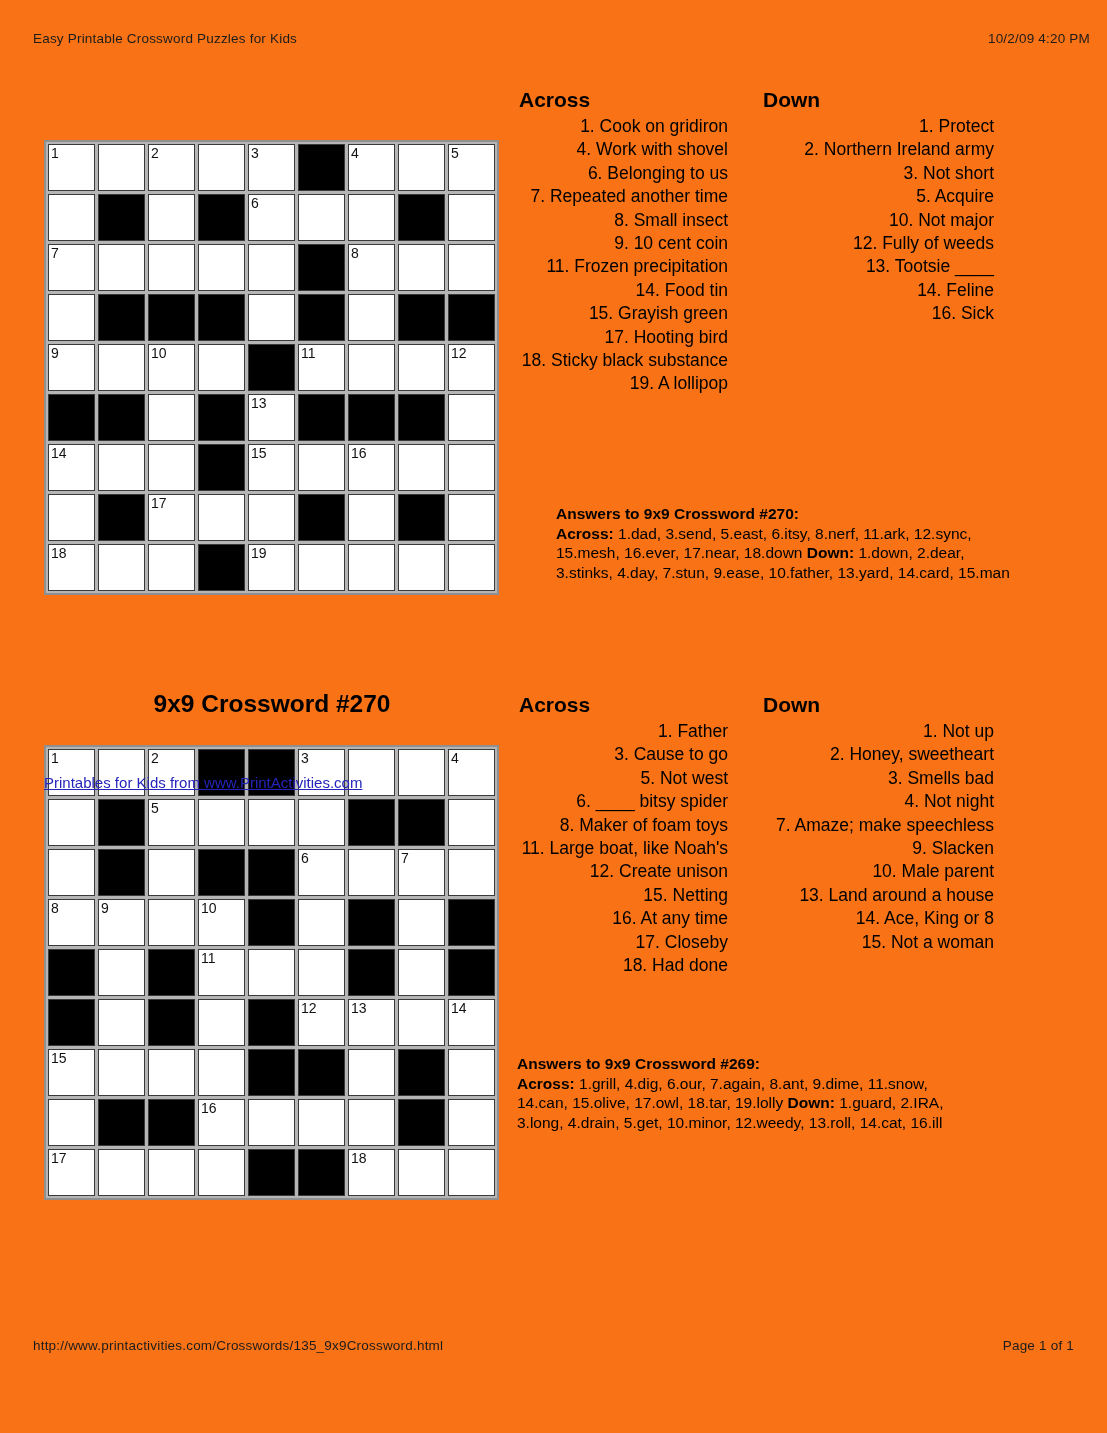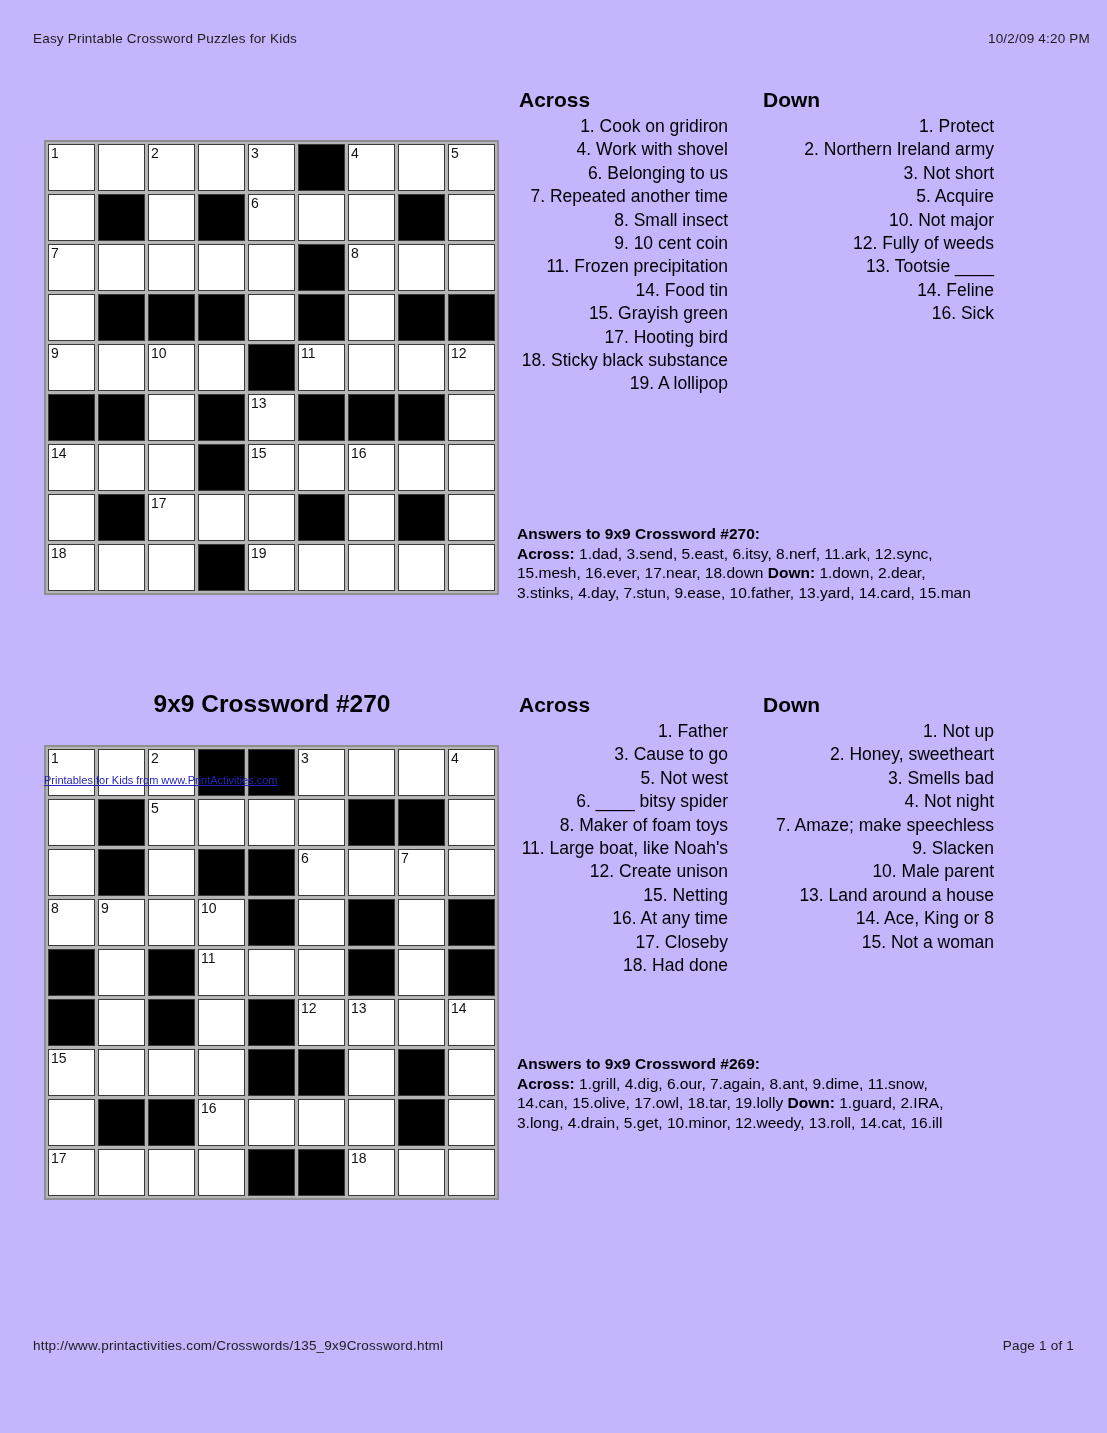--- a/index.html
+++ b/index.html
@@ -1,18 +1,18 @@
 <!DOCTYPE html>
 <html style="--link-blue: #2424bb;"><head>
 <meta charset="utf-8">
 <style>
   * { margin:0; padding:0; box-sizing:border-box; }
   body { background:#ffffff; }
   .page {
-    position:relative; width:1107px; height:1433px; background:#c4b5fd;
+    position:relative; width:1107px; height:1433px; background:#f97316;
     font-family:"Liberation Sans", sans-serif; color:#000; overflow:hidden;
   }
   .abs { position:absolute; }
   .hdr { font-size:13.5px; color:#1c1c1c; letter-spacing:0.2px; }
   .hdr-left  { left:33px; top:31px; }
   .hdr-right { right:17px; top:31px; }
   .ftr-left  { left:33px; top:1338px; }
   .ftr-right { right:33px; top:1338px; }
 
   .puzzle-title {
@@ -44,28 +44,28 @@
 
   .clue-col { font-size:17.5px; line-height:23.4px; }
   .col-across { left:519px; width:209px; }
   .col-down   { left:723px; width:231px;margin-left:40px; }
   .c1 { top:88px; }
   .c2 { top:693px; }
   .clue-header { font-size:21px; font-weight:bold; line-height:23px; margin-bottom:4px; }
   .clue { margin:0;text-align:right; }
 
   .answers { left:517px; width:458px; font-size:15.5px; line-height:19.6px; }
-  .a1 { top:524px; }
+  .a1 { top:504px;margin-left:39px; }
   .a2 { top:1054px; }
   .answers .b { font-weight:bold; }
   .answers-title { font-weight:bold; }
 
   .link-overlay {
     left:44px; top:774px; z-index:5;
-    font-size:11px; color:var(--link-blue, #2424bb);
+    font-size:15px; color:var(--link-blue, #2424bb);
     text-decoration:underline; white-space:nowrap;
     background:transparent; cursor:pointer;
   }
 </style>
 </head>
 <body>
 
 <div class="page">
 
   <div class="abs hdr hdr-left">Easy Printable Crossword Puzzles for Kids</div>

